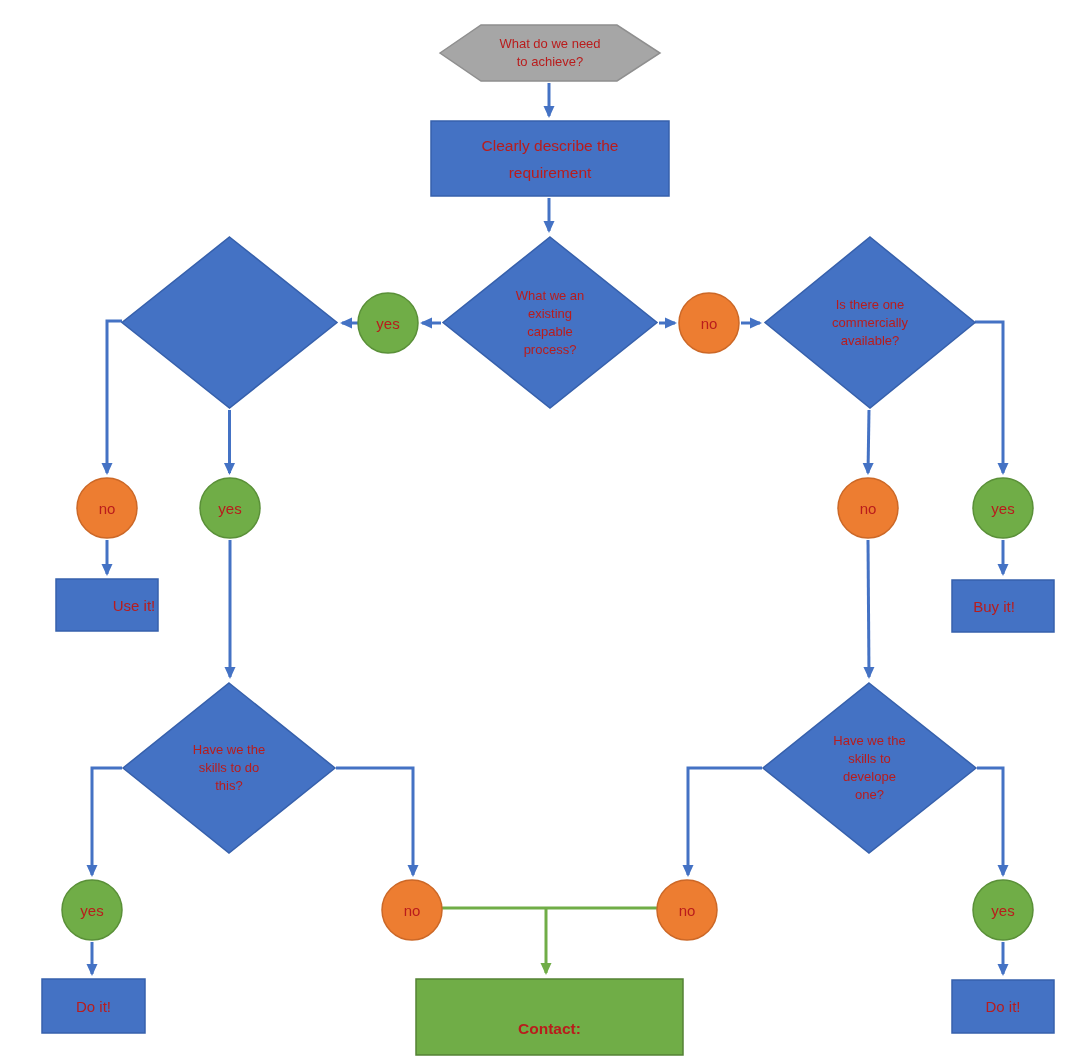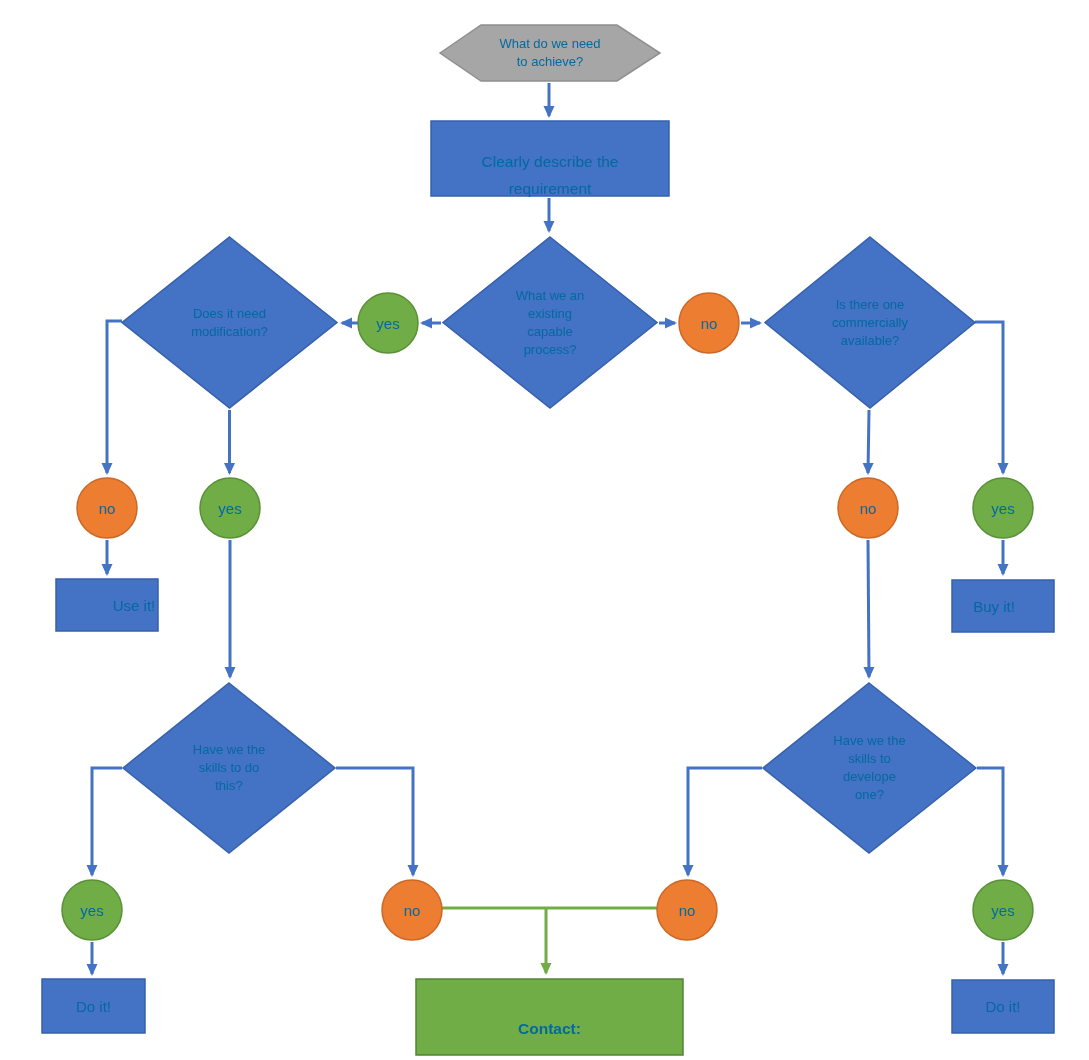--- a/index.html
+++ b/index.html
@@ -8,21 +8,21 @@
     width:1089px;height:1060px;
     background:#ffffff;
     font-family:"Liberation Sans", sans-serif;
     overflow:hidden;
   }
   .stage svg{position:absolute;left:0;top:0;}
   .label{
     position:absolute;
     display:flex;align-items:center;justify-content:center;
     text-align:center;
-    color:#0369a1;
+    color:#b91c1c;
     white-space:pre-line;
     pointer-events:none;
   }
   .lbl-hex{font-size:13px;line-height:18px;}
   .lbl-diamond{font-size:13px;line-height:18px;}
   .lbl-box-lg{font-size:15.5px;line-height:27px;}
   .lbl-box-sm{font-size:15px;}
   .lbl-circle{font-size:15px;}
   .lbl-contact{font-size:15.5px;line-height:23px;font-weight:bold;flex-direction:column;}
 </style>
@@ -91,29 +91,27 @@
 
     <rect x="56" y="579" width="102" height="52" fill="#4472c4" stroke="#3660ac" stroke-width="1.5"></rect>
     <rect x="952" y="580" width="102" height="52" fill="#4472c4" stroke="#3660ac" stroke-width="1.5"></rect>
     <rect x="42" y="979" width="103" height="54" fill="#4472c4" stroke="#3660ac" stroke-width="1.5"></rect>
     <rect x="952" y="980" width="102" height="53" fill="#4472c4" stroke="#3660ac" stroke-width="1.5"></rect>
     <rect x="416" y="979" width="267" height="76" fill="#70ad47" stroke="#548235" stroke-width="1.5"></rect>
   </svg>
 
   <div class="label lbl-hex" style="left:440px;top:25px;width:220px;height:56px;">What do we need
 to achieve?</div>
-  <div class="label lbl-box-lg" style="left:431px;top:121px;width:238px;height:75px;margin-top:16px;">Clearly describe the
+  <div class="label lbl-box-lg" style="left:431px;top:121px;width:238px;height:75px;">Clearly describe the
 requirement</div>
 
   <div class="label lbl-diamond" style="left:443px;top:237px;width:214px;height:171px;">What we an
 existing
 capable
 process?</div>
-  <div class="label lbl-diamond" style="left:122px;top:237px;width:215px;height:171px;">Does it need
-modification?</div>
   <div class="label lbl-diamond" style="left:765px;top:237px;width:210px;height:171px;">Is there one
 commercially
 available?</div>
   <div class="label lbl-diamond" style="left:123px;top:683px;width:212px;height:170px;">Have we the
 skills to do
 this?</div>
   <div class="label lbl-diamond" style="left:763px;top:683px;width:213px;height:170px;">Have we the
 skills to
 develope
 one?</div>

